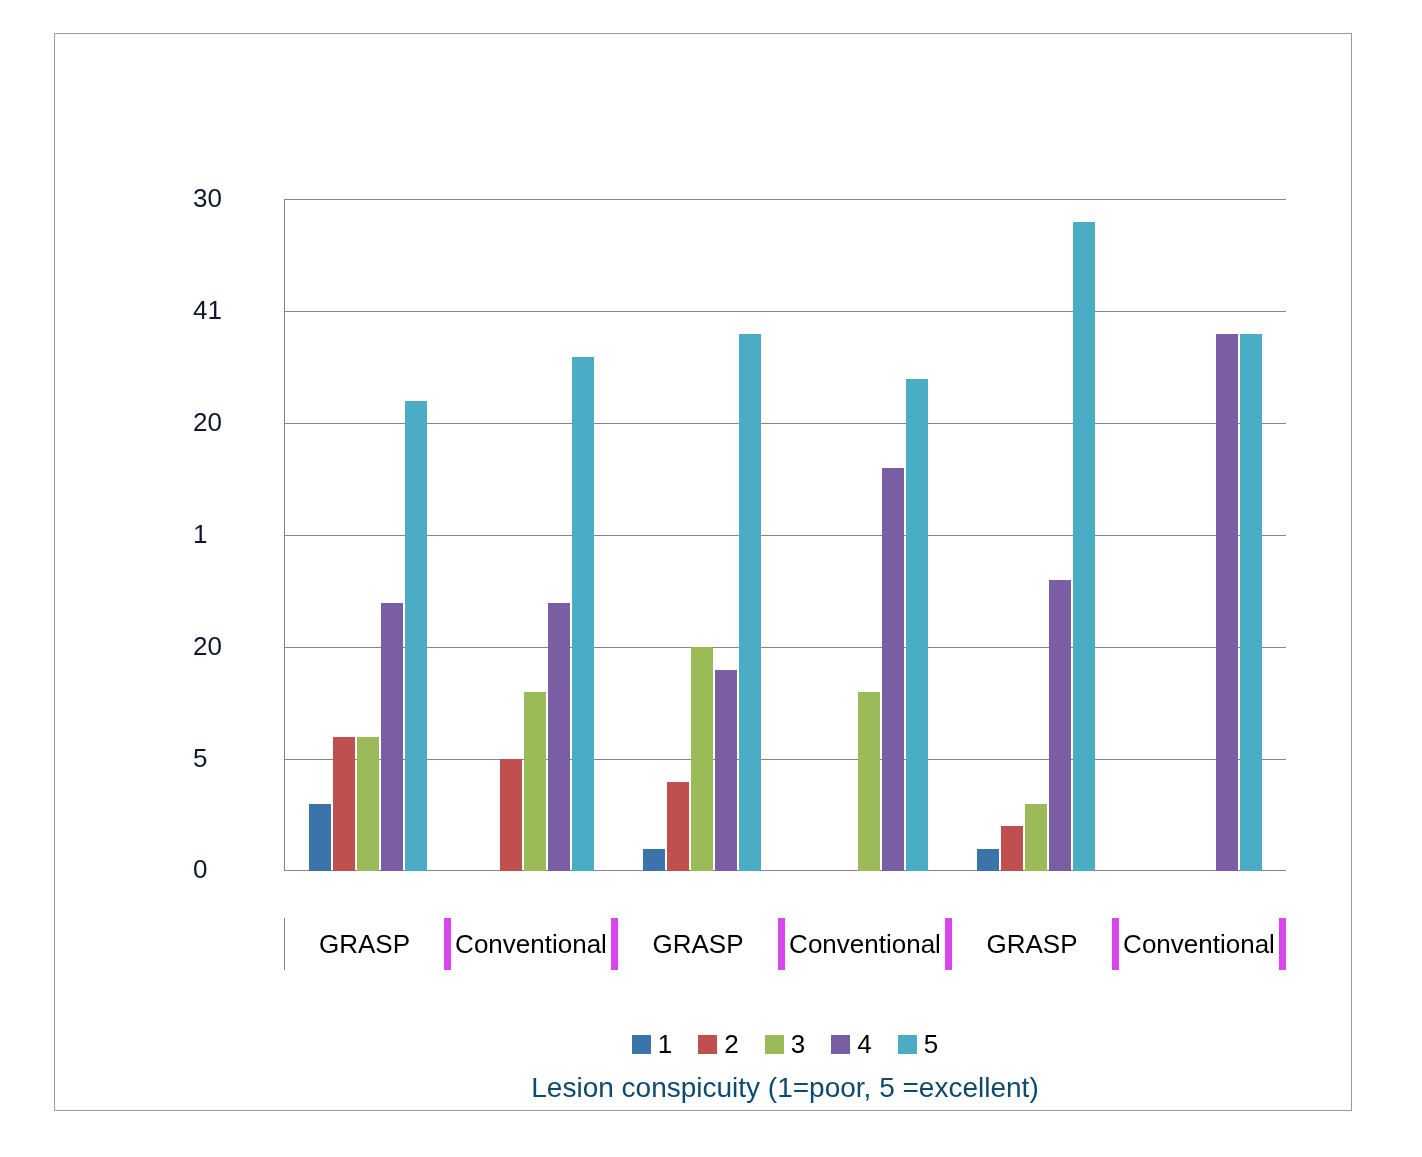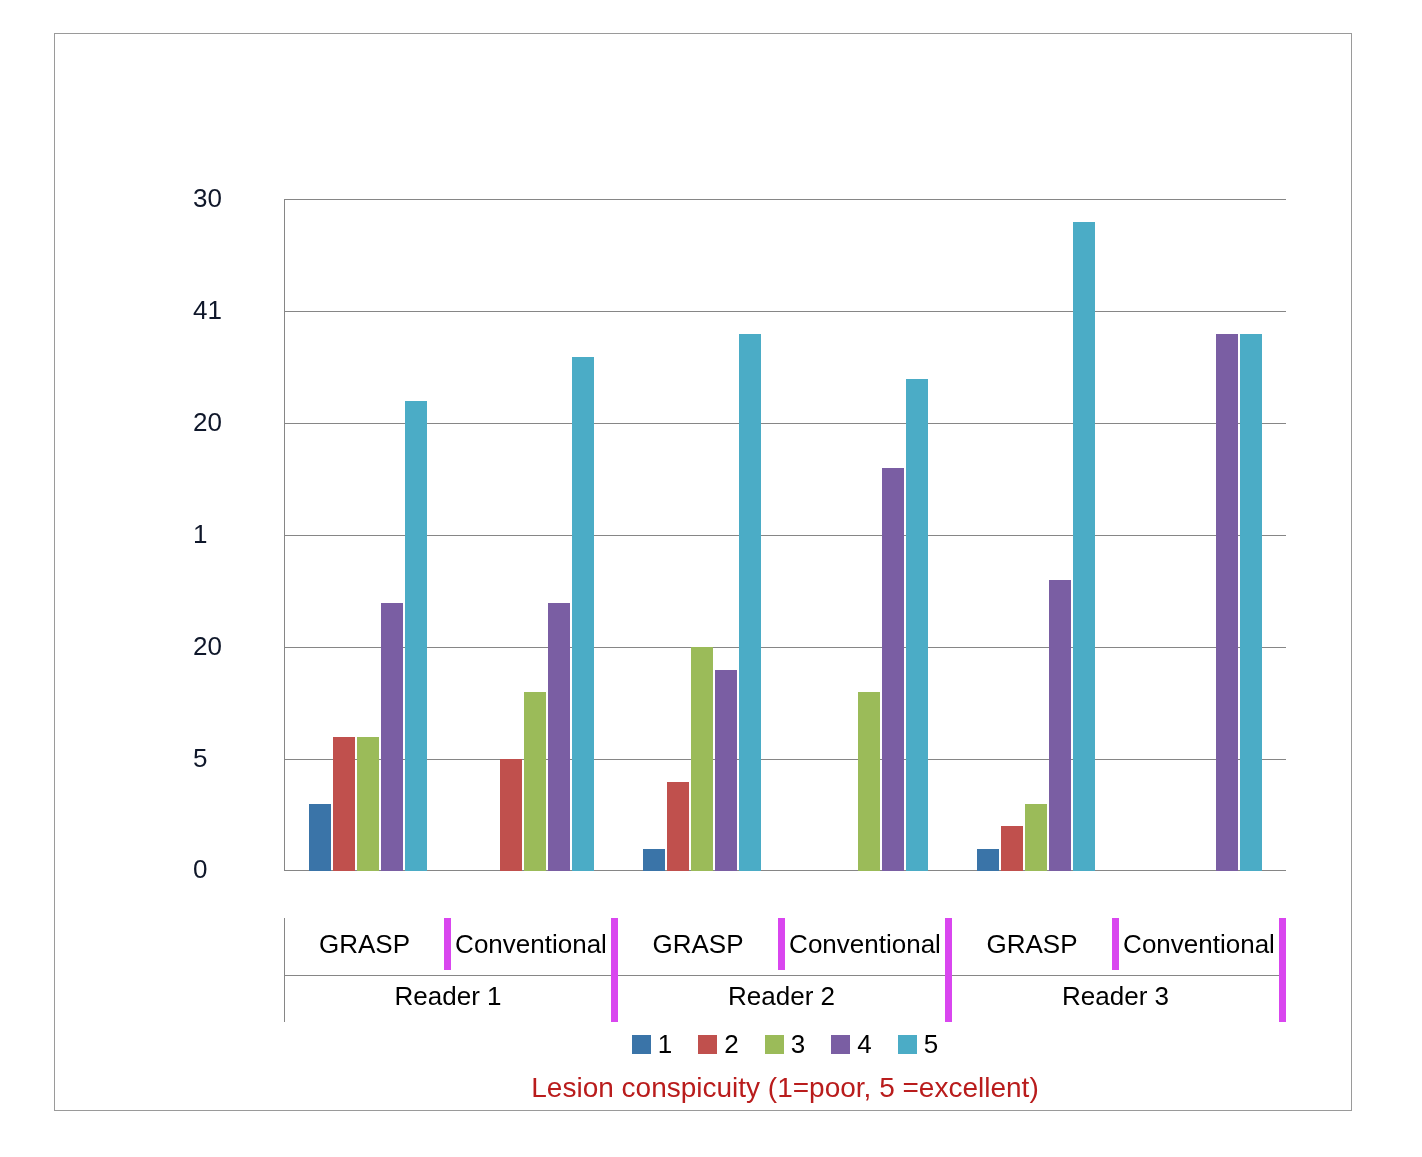--- a/index.html
+++ b/index.html
@@ -121,21 +121,21 @@
     height: 19px;
     display: inline-block;
   }
   #axis-title {
     position: absolute;
     left: 229px;
     top: 1038px;
     width: 1002px;
     text-align: center;
     font-size: 28px;
-    color: #b91c1c;
+    color: #0c4a6e;
   }
 </style>
 </head>
 <body>
 
 <div id="page">
   <div id="chart-frame">
 
     <div id="plot-area">
       <div class="axis-line-v"></div>
@@ -186,25 +186,20 @@
 
     <div id="cat-axis">
       <div class="cat-row" id="cat-row-1">
         <div class="cat-cell first" style="left:0px;width:167px;">GRASP</div>
         <div class="cat-cell" style="left:167px;width:167px;">Conventional</div>
         <div class="cat-cell" style="left:334px;width:167px;">GRASP</div>
         <div class="cat-cell" style="left:501px;width:167px;">Conventional</div>
         <div class="cat-cell" style="left:668px;width:167px;">GRASP</div>
         <div class="cat-cell" style="left:835px;width:167px;">Conventional</div>
       </div>
-      <div class="cat-row" id="cat-row-2">
-        <div class="cat-cell first" style="left:0px;width:334px;">Reader 1</div>
-        <div class="cat-cell" style="left:334px;width:334px;">Reader 2</div>
-        <div class="cat-cell" style="left:668px;width:334px;">Reader 3</div>
-      </div>
     </div>
 
     <div id="legend">
         <div class="legend-item">
           <span class="legend-swatch" style="background: rgb(58, 116, 168);"></span>
           <span>1</span>
         </div>
         <div class="legend-item">
           <span class="legend-swatch" style="background: rgb(192, 80, 77);"></span>
           <span>2</span>

